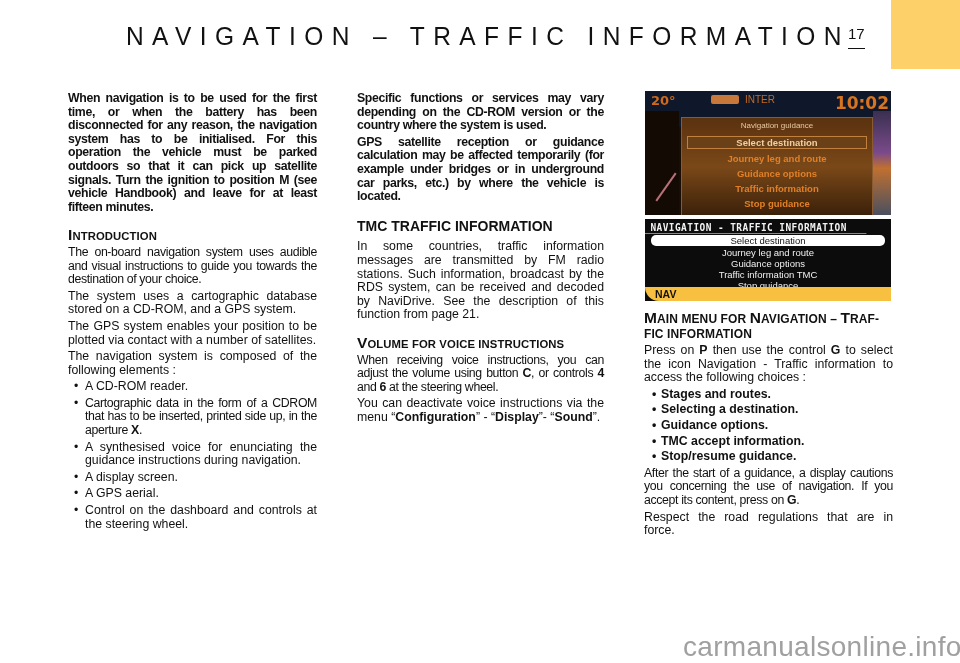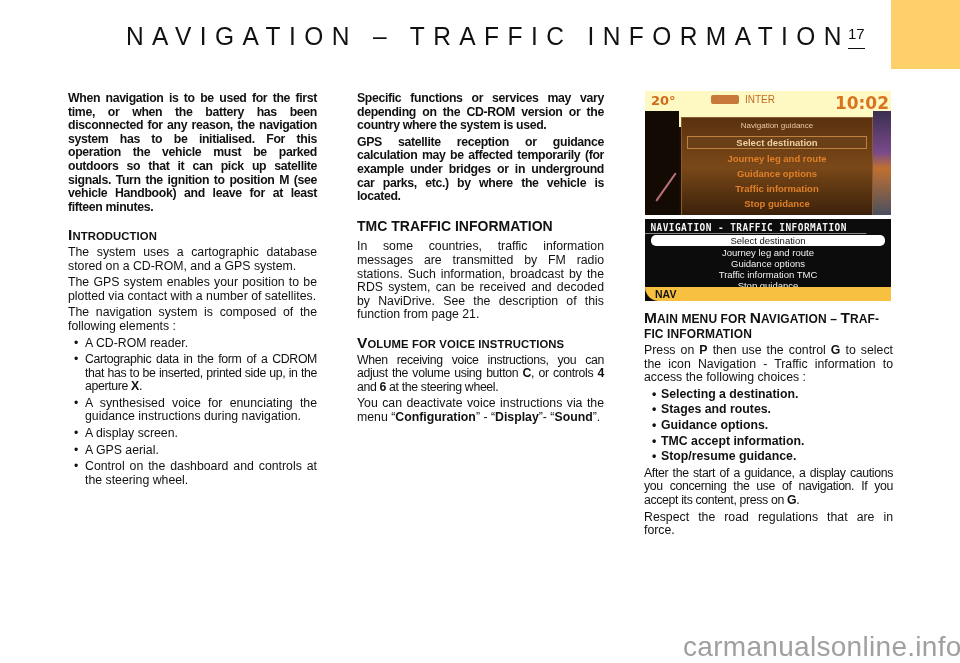--- a/index.html
+++ b/index.html
@@ -19,21 +19,21 @@
   .h-plain { font-weight:700; font-size:14px; margin:0 0 7px 0; }
   ul.bul { list-style:none; margin:0 0 3px 0; padding:0 0 0 6px; }
   ul.bul li { position:relative; padding-left:11px; margin-bottom:3px; }
   ul.bul li::before { content:"•"; position:absolute; left:0; top:0; }
   ul.bold-bul { list-style:none; margin:0 0 3px 0; padding:0 0 0 8px; }
   ul.bold-bul li { font-weight:700; position:relative; padding-left:9px; margin-bottom:2px; }
   ul.bold-bul li::before { content:"•"; position:absolute; left:0; top:0; }
   .tight { letter-spacing:-0.35px; }
   
   .screen1 { position:absolute; left:645px; top:91px; width:246px; height:124px; background:#1a0d05; overflow:hidden; }
-  .s1-top { position:absolute; left:0; top:0; width:100%; height:36px; background:#fef9c3; }
+  .s1-top { position:absolute; left:0; top:0; width:100%; height:36px; background:#0f172a; }
   .s1-temp { position:absolute; left:6px; top:2px; color:#d06a1a; font-weight:700; font-size:13px; font-family:"DejaVu Sans", sans-serif; }
   .s1-radio { position:absolute; left:66px; top:4px; width:28px; height:9px; background:#c8783a; border-radius:2px; }
   .s1-station { position:absolute; left:100px; top:3px; color:#c26a24; font-size:10px; }
   .s1-clock { position:absolute; right:2px; top:2px; color:#d87420; font-weight:700; font-size:17px; font-family:"DejaVu Sans", sans-serif; }
   .s1-left { position:absolute; left:0; top:20px; width:34px; height:104px; background:#140a04; }
   .s1-needle { position:absolute; left:4px; top:75px; width:34px; height:2px; background:#b8707a; transform:rotate(-55deg); }
   .s1-right { position:absolute; right:0; top:20px; width:18px; height:104px; background:linear-gradient(180deg,#3a3050,#7a4a8a 40%,#c07030 55%,#4a5060); }
   .s1-panel { position:absolute; left:36px; top:26px; width:190px; height:98px; background:linear-gradient(180deg,#5a3210,#7a4818 50%,#3a200a); border:1px solid #8a5a30; }
   .s1-panel-title { text-align:center; color:#e8c8a0; font-size:8px; margin-top:3px; }
   .s1-item { text-align:center; color:#e08028; font-size:9.5px; font-weight:700; margin-top:4px; }
@@ -49,20 +49,21 @@
 </head>
 <body>
 
 <div class="yellow-tab"></div>
 <div class="page-title">NAVIGATION – TRAFFIC INFORMATION</div>
 <div class="page-number">17</div>
 
 <div class="col col1">
   <p class="lead tight">When navigation is to be used for the first time, or when the battery has been disconnected for any reason, the navigation system has to be initialised. For this operation the vehicle must be parked outdoors so that it can pick up satellite signals. Turn the ignition to position M (see vehicle Handbook) and leave for at least fifteen minutes.</p>
   <div class="h-sc"><span class="cap">I</span><span>ntroduction</span></div>
+  <p class="tight">The on-board navigation system uses audible and visual instructions to guide you towards the destination of your choice.</p>
   <p>The system uses a cartographic database stored on a CD-ROM, and a GPS system.</p>
   <p>The GPS system enables your position to be plotted via contact with a number of satellites.</p>
   <p>The navigation system is composed of the following elements :</p>
   <ul class="bul">
     <li><span>A CD-ROM reader.</span></li>
     <li class="tight"><span>Cartographic data in the form of a CDROM that has to be inserted, printed side up, in the aperture </span><b>X</b><span>.</span></li>
     <li><span>A synthesised voice for enunciating the guidance instructions during navigation.</span></li>
     <li><span>A display screen.</span></li>
     <li><span>A GPS aerial.</span></li>
     <li><span>Control on the dashboard and controls at the steering wheel.</span></li>
@@ -108,22 +109,22 @@
   <div class="s2-item">Traffic information TMC</div>
   <div class="s2-item">Stop guidance</div>
   <div class="s2-nav"></div>
   <span class="s2-nav-label">NAV</span>
 </div>
 
 <div class="col col3">
   <div class="h-sc" style="font-size:12px;line-height:15px"><span class="cap">M</span><span>ain menu for </span><span class="cap">N</span><span>avigation – </span><span class="cap">T</span><span>raf-</span><br><span>fic information</span></div>
   <p><span>Press on </span><b>P</b><span> then use the control </span><b>G</b><span> to select the icon Navigation - Traffic information to access the following choices :</span></p>
   <ul class="bold-bul">
+    <li>Stages and routes.</li>
     <li>Selecting a destination.</li>
-    <li>Stages and routes.</li>
     <li>Guidance options.</li>
     <li>TMC accept information.</li>
     <li>Stop/resume guidance.</li>
   </ul>
   <p class="tight"><span>After the start of a guidance, a display cautions you concerning the use of navigation. If you accept its content, press on </span><b>G</b><span>.</span></p>
   <p>Respect the road regulations that are in force.</p>
 </div>
 
 <div class="watermark">carmanualsonline.info</div>
 

